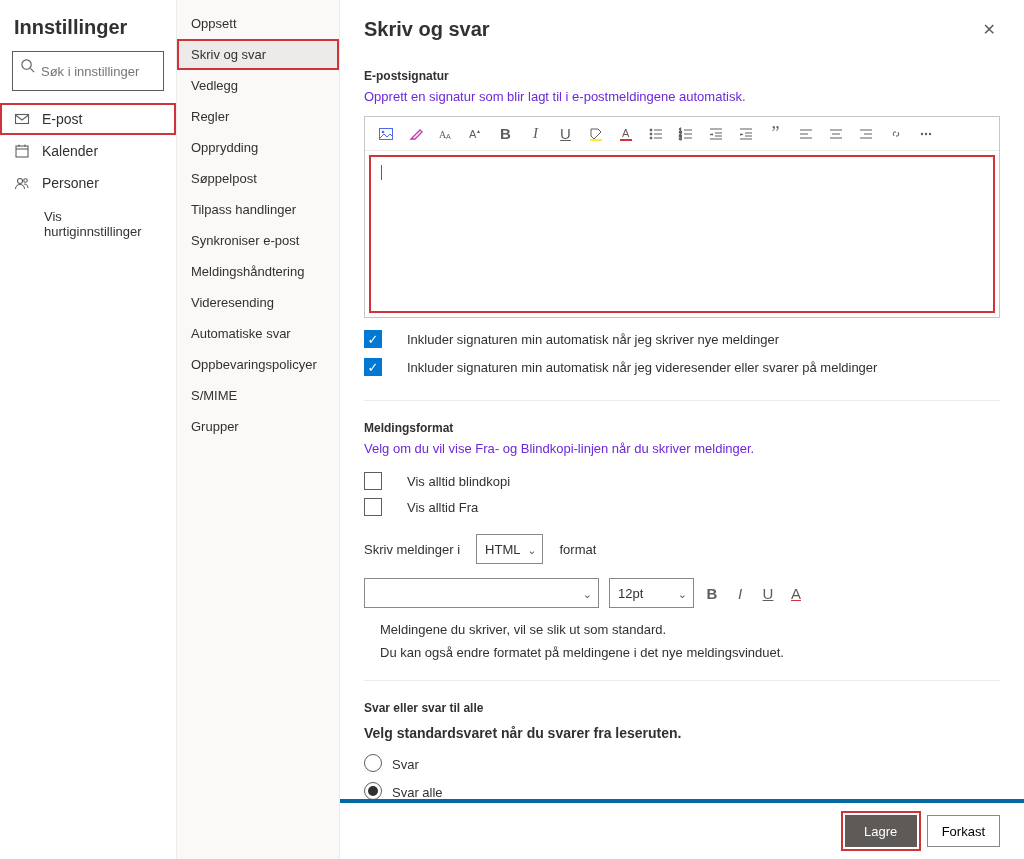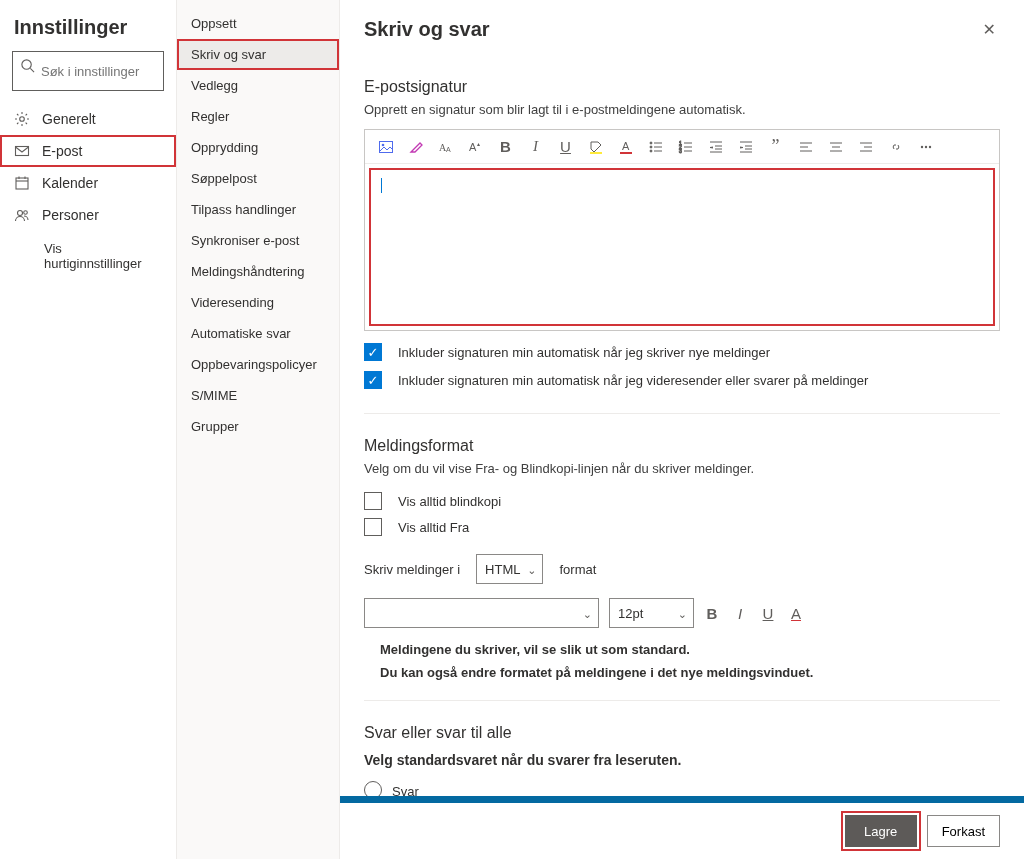--- a/index.html
+++ b/index.html
@@ -91,22 +91,22 @@
     padding: 16px 24px 8px 24px;
   }
   .main-header h2 { font-size: 20px; font-weight: 600; }
   .close-x { font-size: 16px; color: #605e5c; cursor: pointer; padding: 4px; }
   .main-scroll {
     flex: 1;
     overflow-y: auto;
     padding: 4px 24px 20px 24px;
     position: relative;
   }
-  .section-title { font-size: 16px; font-weight: 400; margin-top: 23px; }
-  .section-desc { font-size: 13px; color: #404040; margin: 6px 0 12px 0; }
+  .section-title { font-size: 12px; font-weight: 700; margin-top: 14px; }
+  .section-desc { font-size: 13px; color: #6d28d9; margin: 6px 0 12px 0; }
   .hr { border: none; border-top: 1px solid #edebe9; margin: 20px 0; }
   
   .editor-box { border: 1px solid #c8c6c4; }
   .toolbar {
     display: flex;
     align-items: center;
     gap: 13px;
     padding: 8px 12px;
     border-bottom: 1px solid #edebe9;
     color: #605e5c;
@@ -118,21 +118,21 @@
     outline: 2px solid #d13438;
     outline-offset: 2px;
     margin: 8px;
     padding: 6px 8px;
     font-size: 14px;
   }
   .editor-area .cursor { border-left: 1px solid #0078d4; height: 15px; display:inline-block; }
   .check-row {
     display: flex;
     align-items: center;
-    gap: 16px;
+    gap: 25px;
     font-size: 13px;
     padding: 4px 0;
     margin-top: 8px;
   }
   .cbox {
     width: 18px; height: 18px;
     border: 1px solid #605e5c;
     display: flex; align-items: center; justify-content: center;
     font-size: 13px;
     flex-shrink: 0;
@@ -160,35 +160,35 @@
   }
   .select .chev { position: absolute; right: 6px; top: 9px; font-size: 11px; color: #605e5c; }
   .fmt-row {
     display: flex;
     align-items: center;
     gap: 10px;
     margin: 6px 0 14px 0;
   }
   .fmt-row .select.font { width: 235px; }
   .fmt-row .select.size { width: 85px; }
-  .info-indent { padding-left: 16px; font-size: 13px; color: #323130; margin: 8px 0; font-weight: bold; }
+  .info-indent { padding-left: 16px; font-size: 13px; color: #323130; margin: 8px 0; }
   .radio-row {
     display: flex; align-items: flex-end; gap: 10px;
     font-size: 13px; padding: 5px 0;
   }
   .radio {
     width: 18px; height: 18px; border: 1px solid #605e5c; border-radius: 50%;
     display: flex; align-items: center; justify-content: center;
     flex-shrink: 0;
   }
   .radio.on::after { content:""; width: 10px; height: 10px; border-radius: 50%; background: #323130; }
   .section-sub { font-size: 14px; font-weight: 600; margin-top: 4px; }
   
   .footer {
-    border-top: 7px solid #0369a1;
+    border-top: 4px solid #0369a1;
     padding: 12px 24px;
     display: flex; justify-content: flex-end; gap: 10px;
     background: #fff;
   }
   .btn {
     height: 32px;
     min-width: 72px;
     padding: 0 14px;
     border: 1px solid #8a8886;
     font-size: 13px;
@@ -212,27 +212,20 @@
   <div class="sidebar-left">
     <h1>Innstillinger</h1>
     <div class="search-wrap">
       <svg class="search-icon" viewBox="0 0 16 16" fill="none" stroke="currentColor" stroke-width="1.2">
           <circle cx="7" cy="7" r="5"></circle>
           <line x1="11" y1="11" x2="15" y2="15"></line>
         </svg>
       <input class="search" placeholder="Søk i innstillinger" style="">
     </div>
     <div id="nav1">
-        <div class="nav1-item">
-          <span class="ico"><svg viewBox="0 0 16 16" fill="none" stroke="currentColor" stroke-width="1.1">
-              <circle cx="8" cy="8" r="2.3"></circle>
-              <path d="M8 1v2M8 13v2M1 8h2M13 8h2M3 3l1.4 1.4M11.6 11.6L13 13M13 3l-1.4 1.4M4.4 11.6L3 13"></path>
-            </svg></span>
-          <span>Generelt</span>
-        </div>
         <div class="nav1-item selected highlight">
           <span class="ico"><svg viewBox="0 0 16 16" fill="none" stroke="currentColor" stroke-width="1.1">
               <rect x="1.5" y="3.5" width="13" height="9"></rect>
               <path d="M1.5 4 L8 9 L14.5 4"></path>
             </svg></span>
           <span>E-post</span>
         </div>
         <div class="nav1-item">
           <span class="ico"><svg viewBox="0 0 16 16" fill="none" stroke="currentColor" stroke-width="1.1">
               <rect x="2" y="3" width="12" height="11"></rect>

